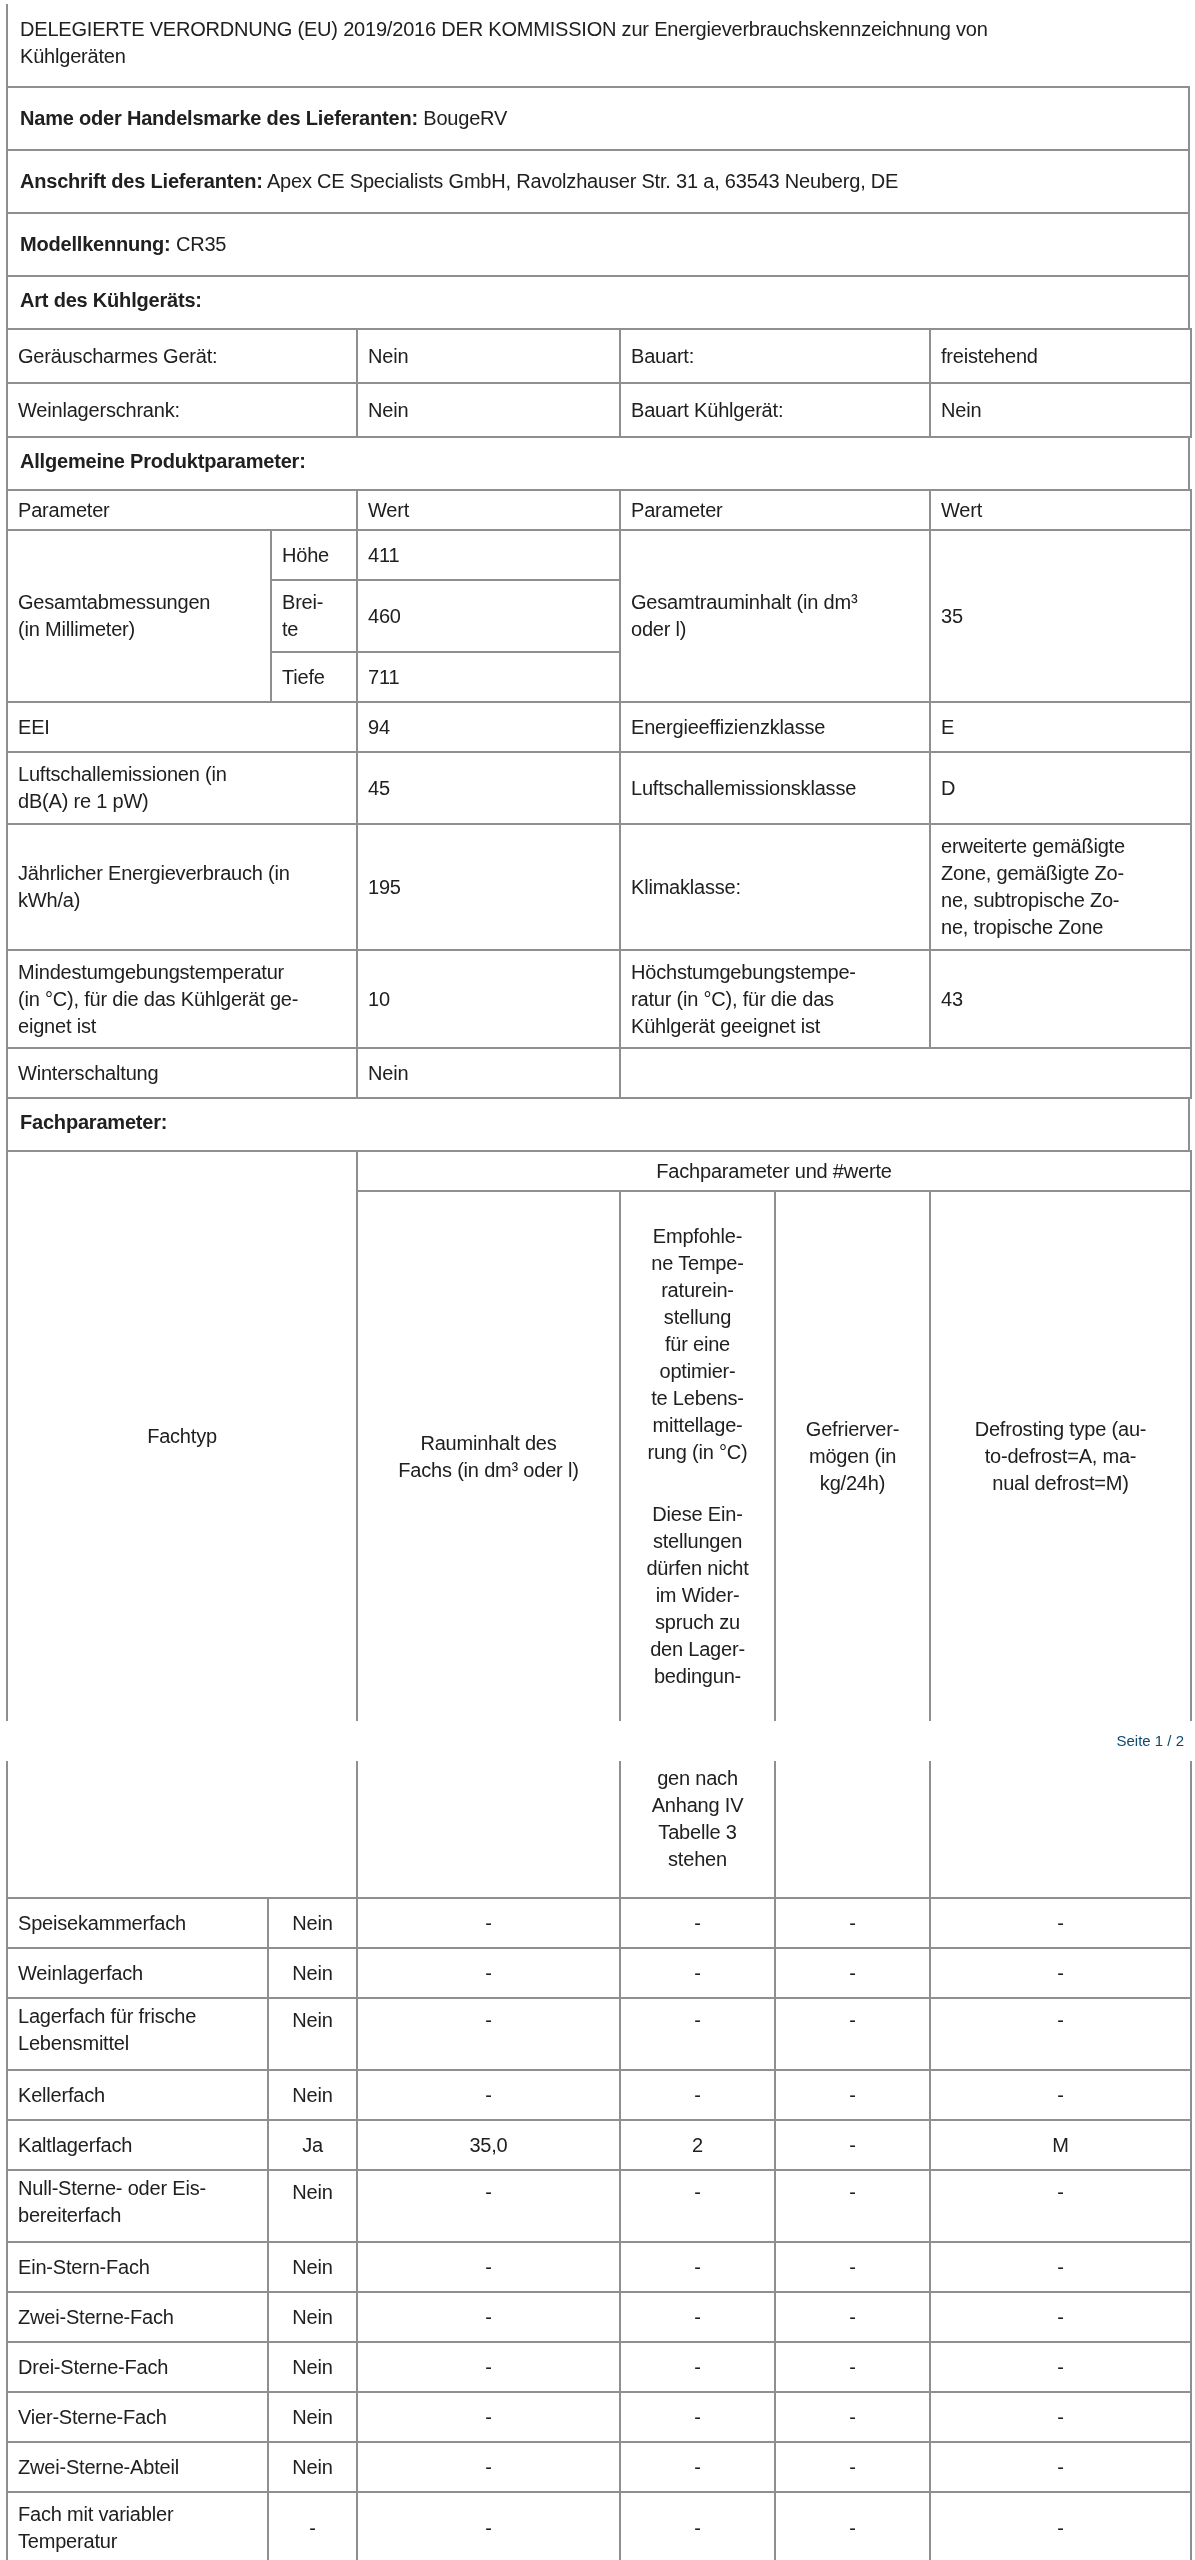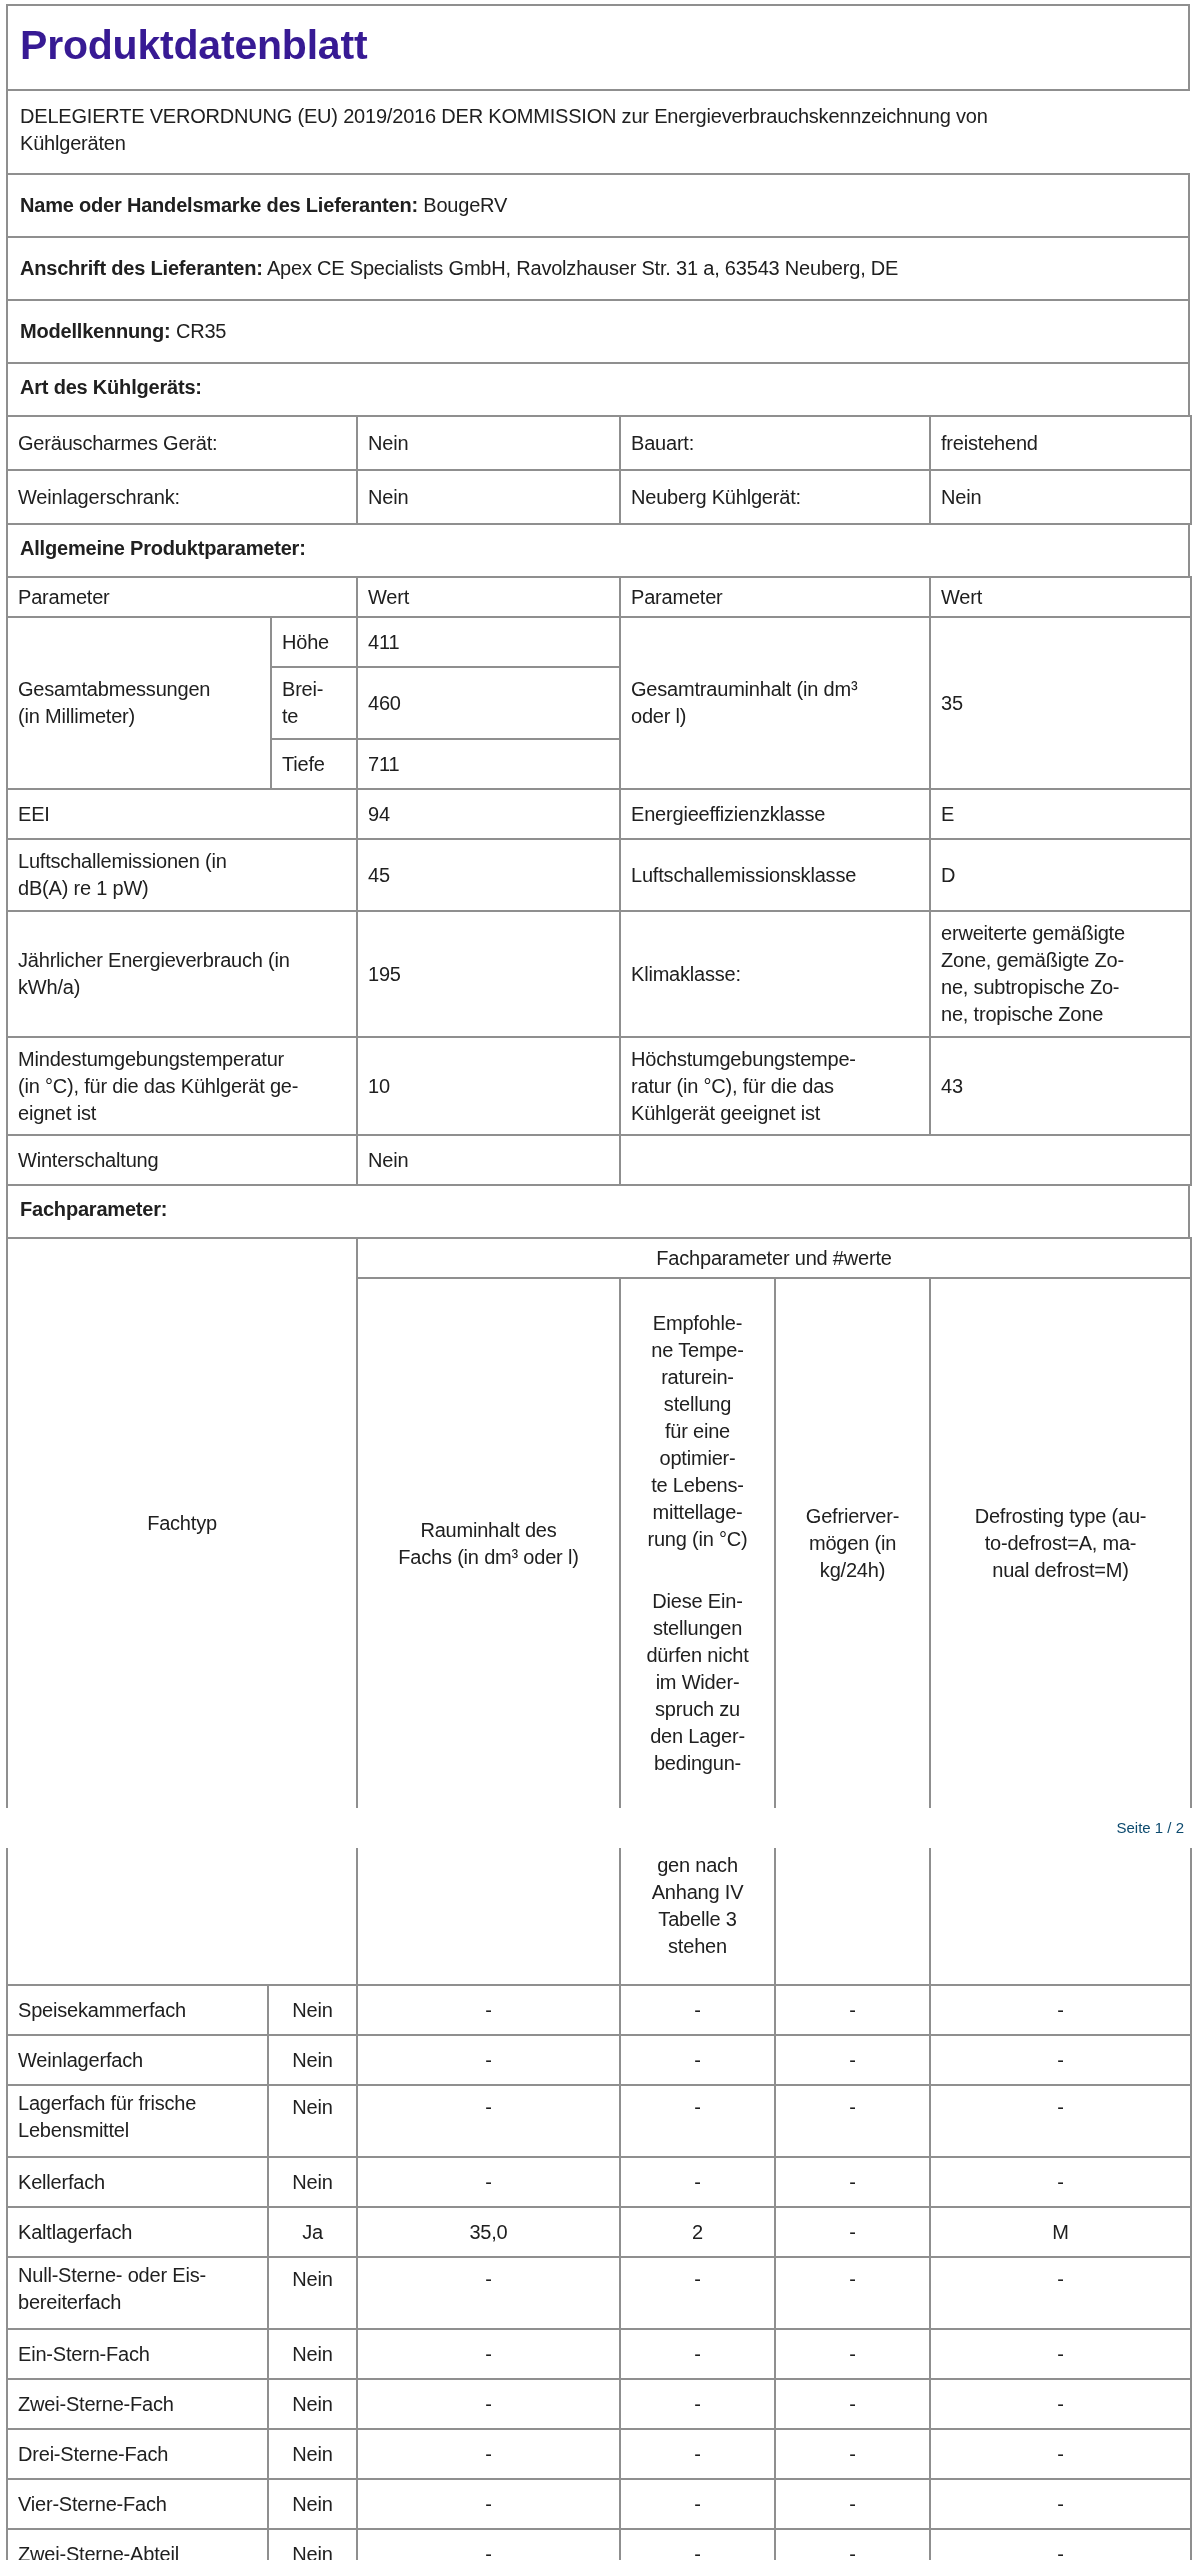--- a/index.html
+++ b/index.html
@@ -59,21 +59,20 @@
     padding-right:6px;
     font-size:15px;color:#0c4a6e;letter-spacing:0;
   }
   .temp-par + .temp-par{margin-top:8px;}
 </style>
 </head>
 <body>
 
 <div class="doc">
 
-  <div class="block first title">Produktdatenblatt</div>
 
   <div class="block subtitle" style="width:1000px;border-right:none;">DELEGIERTE VERORDNUNG (EU) 2019/2016 DER KOMMISSION zur Energieverbrauchskennzeichnung von Kühlgeräten</div>
   <div style="border-right:2px solid #8f8f8f;border-bottom:2px solid #8f8f8f;margin-top:-2px;height:0;"></div>
 
   <div class="block kvrow">
     <b class="lbl">Name oder Handelsmarke des Lieferanten:</b>
     <span>BougeRV</span>
   </div>
   <div class="block kvrow">
     <b class="lbl">Anschrift des Lieferanten:</b>
@@ -96,21 +95,21 @@
     <tbody>
         <tr>
       <td class="h44">Geräuscharmes Gerät:</td>
       <td>Nein</td>
       <td>Bauart:</td>
       <td>freistehend</td>
     </tr>
     <tr>
       <td class="h44">Weinlagerschrank:</td>
       <td>Nein</td>
-      <td>Neuberg Kühlgerät:</td>
+      <td>Bauart Kühlgerät:</td>
       <td>Nein</td>
     </tr>
   </tbody>
     </table>
 
   <div class="block sechead">Allgemeine Produktparameter:</div>
 
   <table>
     <colgroup>
         <col style="width:264px">

